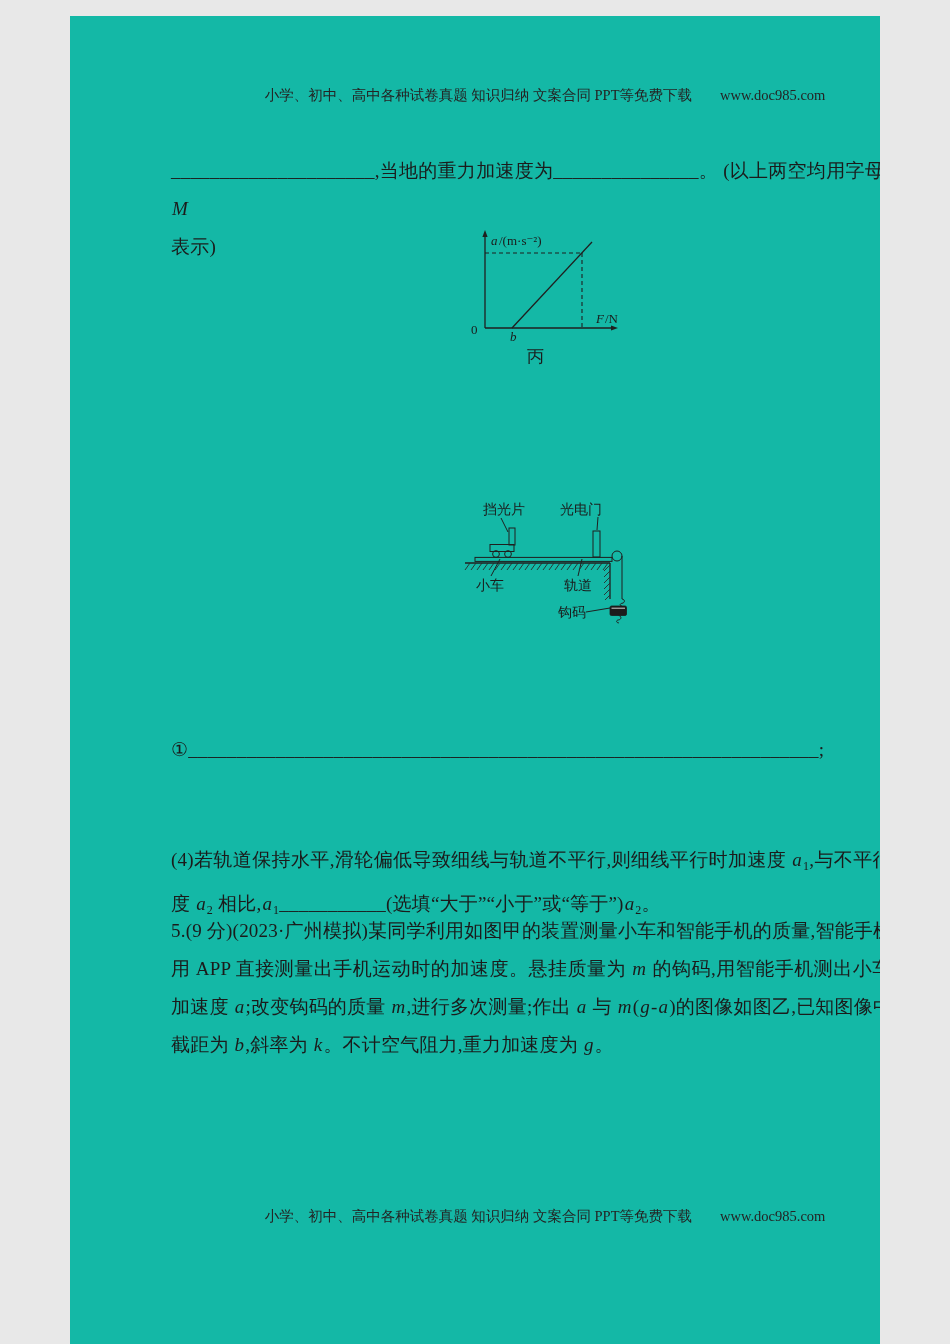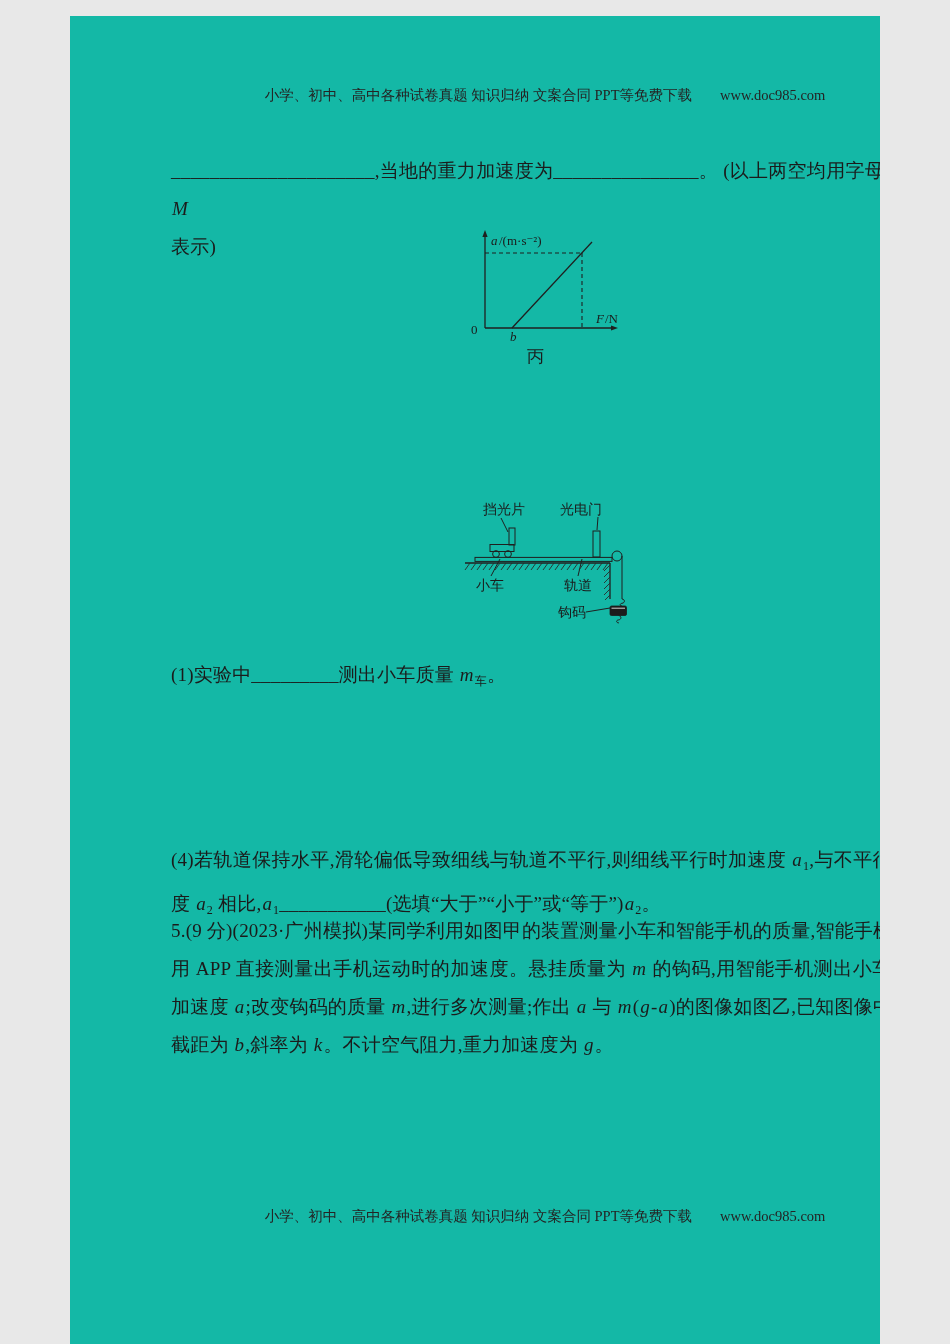--- a/index.html
+++ b/index.html
@@ -125,21 +125,21 @@
       <line class="hatch" x1="150" y1="95" x2="145" y2="100"></line>
     </g>
 
     <line class="thin" x1="162" y1="56" x2="162" y2="99"></line>
     <path class="thin" d="M162,99 c3.2,0.3 3.2,4 0,4.3 c-2.4,0.3 -2.4,2.7 0,2.7"></path>
     <rect class="wt" x="150" y="106" width="16.5" height="9.5" rx="1.5"></rect>
     <line x1="151.5" y1="108.2" x2="165" y2="108.2" stroke="#ffffff" stroke-width="0.8"></line>
     <path class="thin" d="M158.5,115.5 c3.2,0.4 3.2,4 0,4.4 c-2.6,0.3 -2.6,3 0.4,3"></path>
   </svg>
 
-  <p class="t" style="top:640px"><span class="seg">(1)实验中</span><span class="seg">_________</span><span class="seg">测出小车质量 </span><span class="seg-i">m</span><span class="seg-sub">车</span><span class="seg">。</span></p>
+  <p class="t" style="top:715px"><span class="seg">①</span><span class="seg">_________________________________________________________________</span><span class="seg">;</span></p>
   <p class="t" style="top:825px"><span class="seg">(4)若轨道保持水平,滑轮偏低导致细线与轨道不平行,则细线平行时加速度 </span><span class="seg-i">a</span><span class="seg-sub">1</span><span class="seg">,与不平行时加速度 </span><span class="seg-i">a</span><span class="seg-sub">2</span><span class="seg"> 相比,</span><span class="seg-i">a</span><span class="seg-sub">1</span><span class="seg">___________</span><span class="seg">(选填“大于”“小于”或“等于”)</span><span class="seg-i">a</span><span class="seg-sub">2</span><span class="seg">。</span></p>
 
   <p class="t" style="top:896px"><span class="seg">5.(9 分)(2023·广州模拟)某同学利用如图甲的装置测量小车和智能手机的质量,智能手机可以利用 APP 直接测量出手机运动时的加速度。悬挂质量为 </span><span class="seg-i">m</span><span class="seg"> 的钩码,用智能手机测出小车运动的加速度 </span><span class="seg-i">a</span><span class="seg">;改变钩码的质量 </span><span class="seg-i">m</span><span class="seg">,进行多次测量;作出 </span><span class="seg-i">a</span><span class="seg"> 与 </span><span class="seg-i">m</span><span class="seg">(</span><span class="seg-i">g</span><span class="seg">-</span><span class="seg-i">a</span><span class="seg">)的图像如图乙,已知图像中直线的截距为 </span><span class="seg-i">b</span><span class="seg">,斜率为 </span><span class="seg-i">k</span><span class="seg">。不计空气阻力,重力加速度为 </span><span class="seg-i">g</span><span class="seg">。</span></p>
 
   <div class="hf" style="top:1190px">
     <span>小学、初中、高中各种试卷真题 知识归纳 文案合同 PPT等免费下载</span><span class="url">www.doc985.com</span>
   </div>
 
 </div>
 

